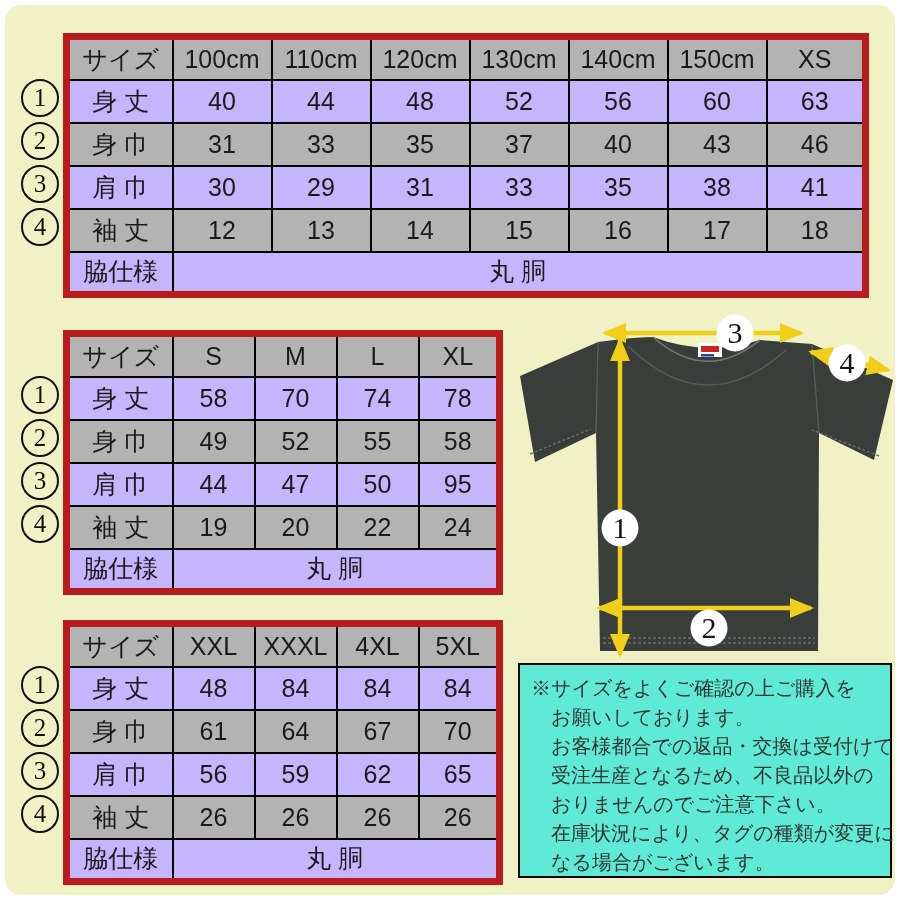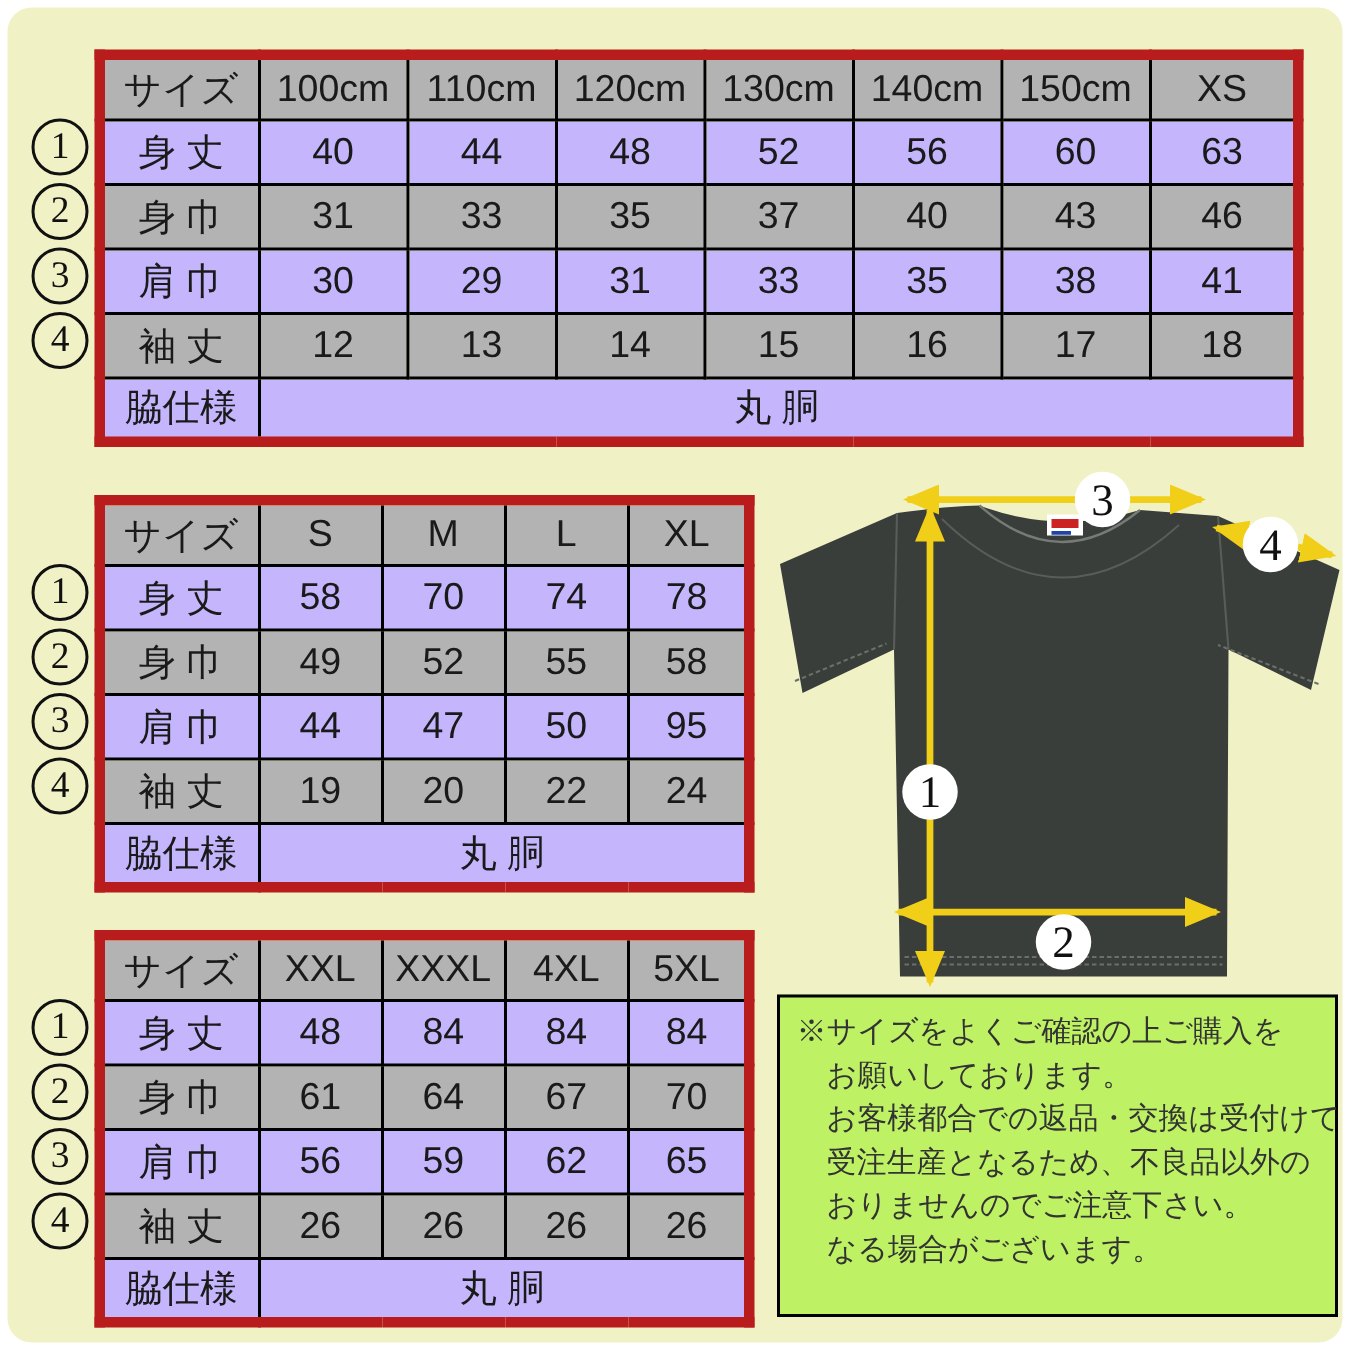--- a/index.html
+++ b/index.html
@@ -20,21 +20,21 @@
   .t1{left:63px;top:33px;width:799px;}
   .t2{left:63px;top:330px;width:433px;}
   .t3{left:63px;top:620px;width:433px;}
   .nums{position:absolute;left:21px;width:38px;display:flex;flex-direction:column;gap:5px;}
   .n1{top:79px;} .n2{top:376px;} .n3{top:666px;}
   .cnum{width:34px;height:34px;border:2px solid #111;border-radius:50%;
       display:flex;align-items:center;justify-content:center;
       font-family:"Liberation Serif",serif;font-size:25px;color:#111;background:transparent;}
   .tshirt-svg{position:absolute;left:506px;top:310px;}
   .notice{position:absolute;left:518px;top:663px;width:374px;height:215px;
-      background:#bef264;border:2px solid #000;box-sizing:border-box;
+      background:#5eead4;border:2px solid #000;box-sizing:border-box;
       padding:9px 8px 6px 11px;font-size:20px;line-height:29px;color:#333;}
   .notice .nline{white-space:nowrap;}
   .notice .nline + .nline{padding-left:20px;font-family:Liberation Serif, serif;}
   .diag-digit{font-family:"Liberation Serif",serif;font-size:30px;fill:#111;}
 </style>
 </head>
 <body>
 
 <div class="canvas">
   <div class="bg"></div>
@@ -261,15 +261,16 @@
     <circle cx="203" cy="318" r="18.5" fill="#ffffff"></circle>
     <text class="diag-digit" x="203" y="328" text-anchor="middle">2</text>
   </svg>
 
   <div class="notice">
     <div class="nline">※サイズをよくご確認の上ご購入を</div>
     <div class="nline">お願いしております。</div>
     <div class="nline">お客様都合での返品・交換は受付けて</div>
     <div class="nline">受注生産となるため、不良品以外の</div>
     <div class="nline">おりませんのでご注意下さい。</div>
+    <div class="nline">在庫状況により、タグの種類が変更に</div>
     <div class="nline">なる場合がございます。</div>
   </div>
 </div>
 
 </body></html>

